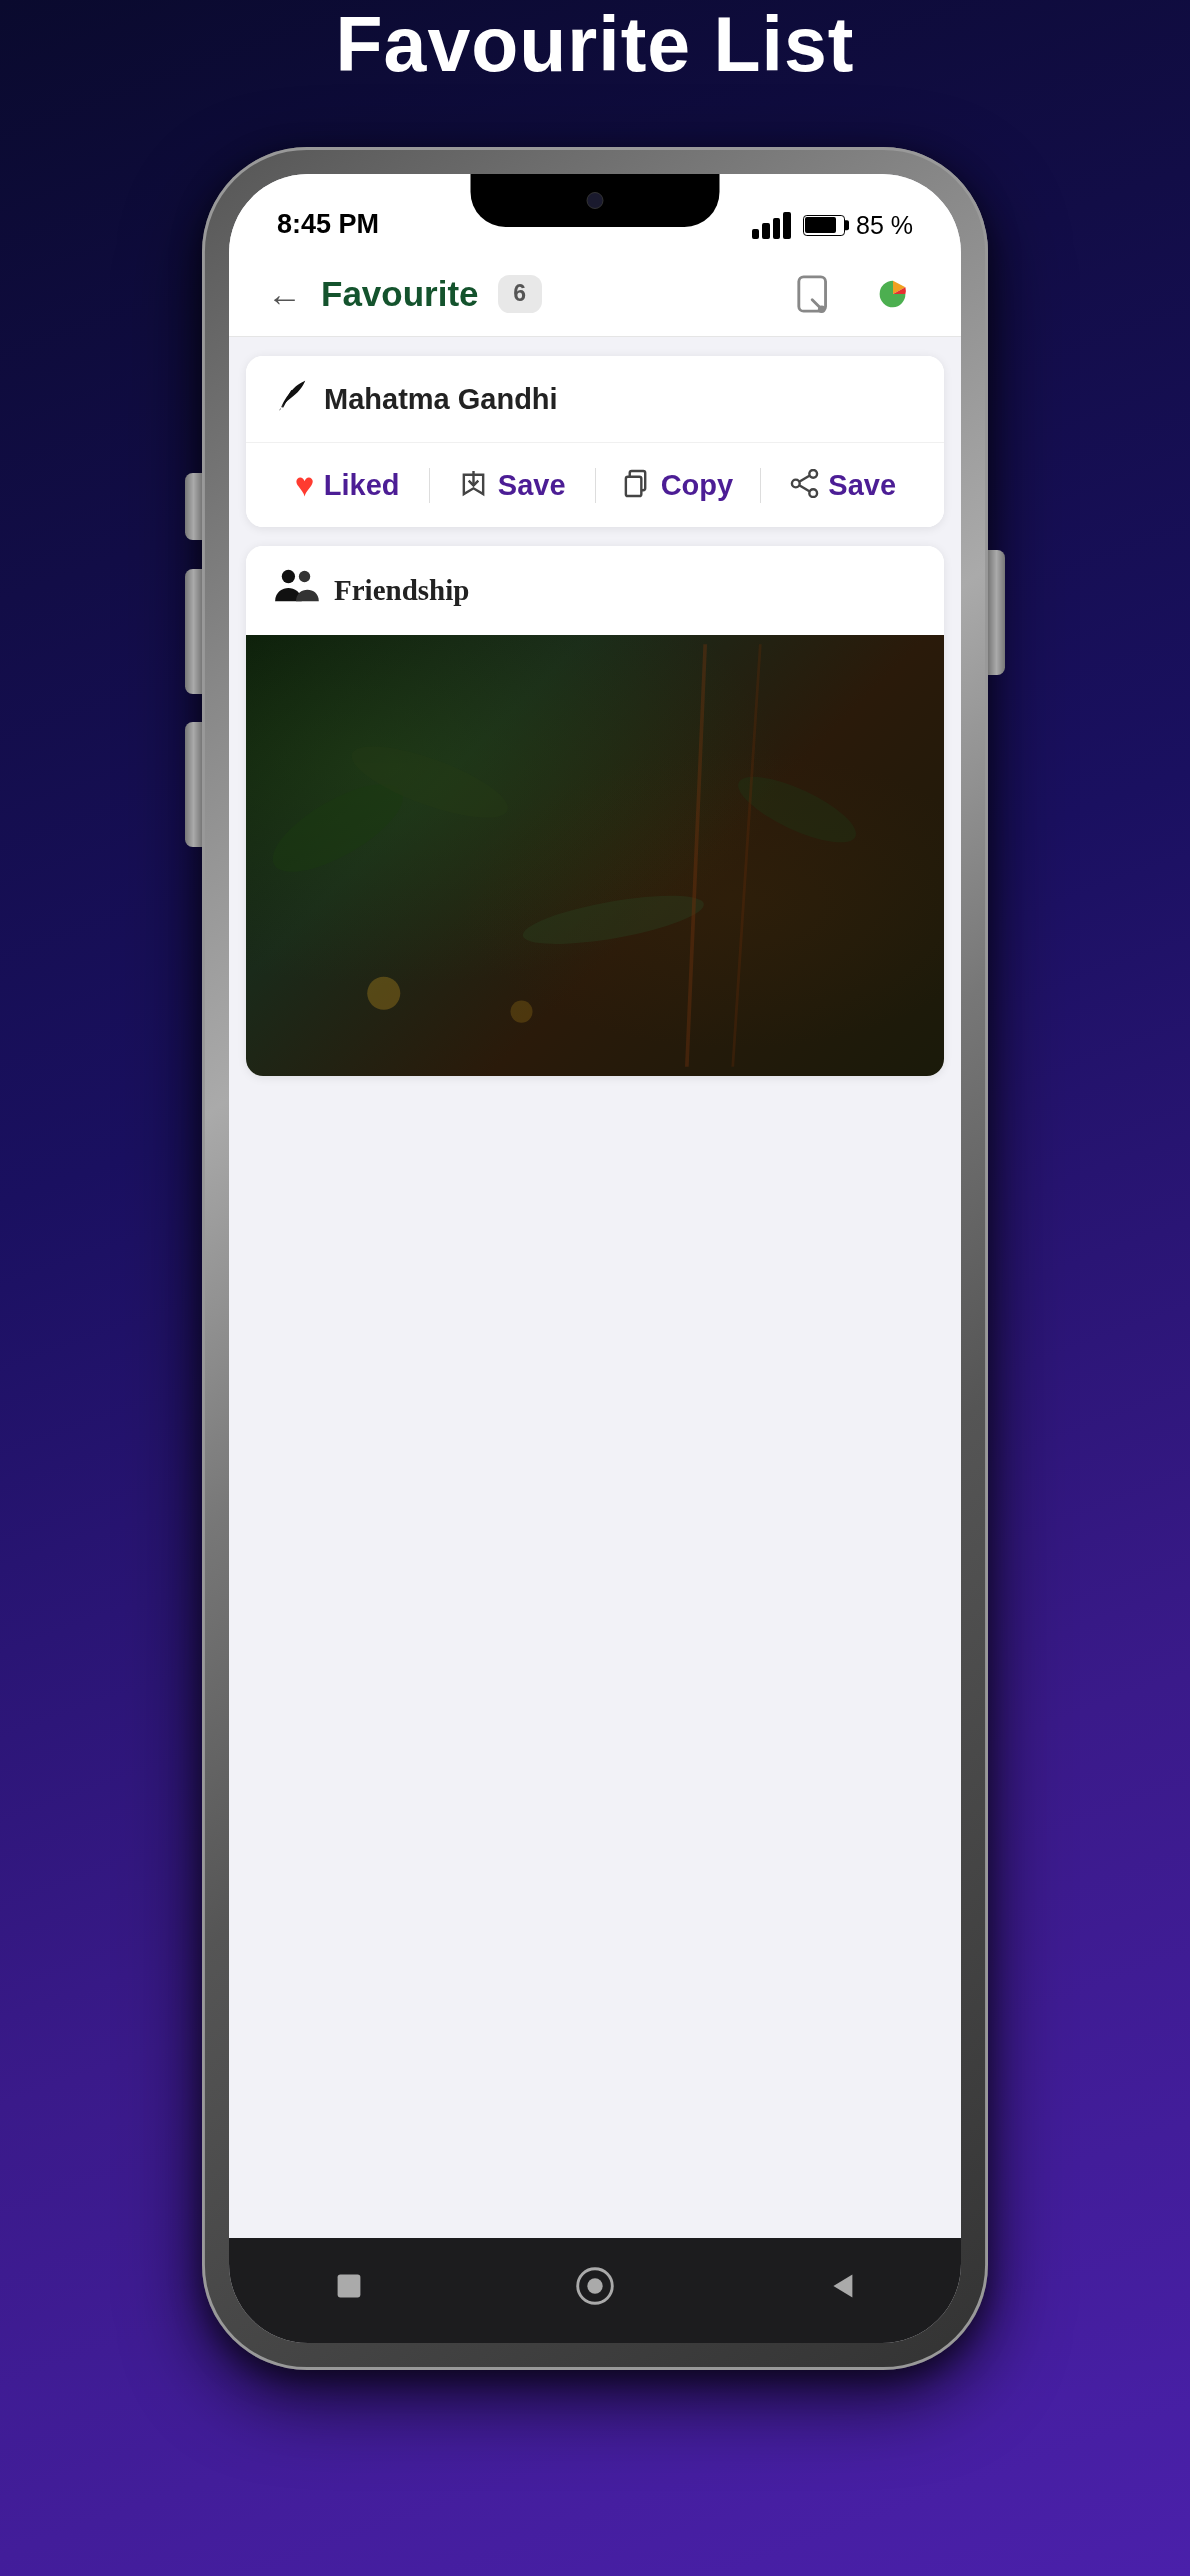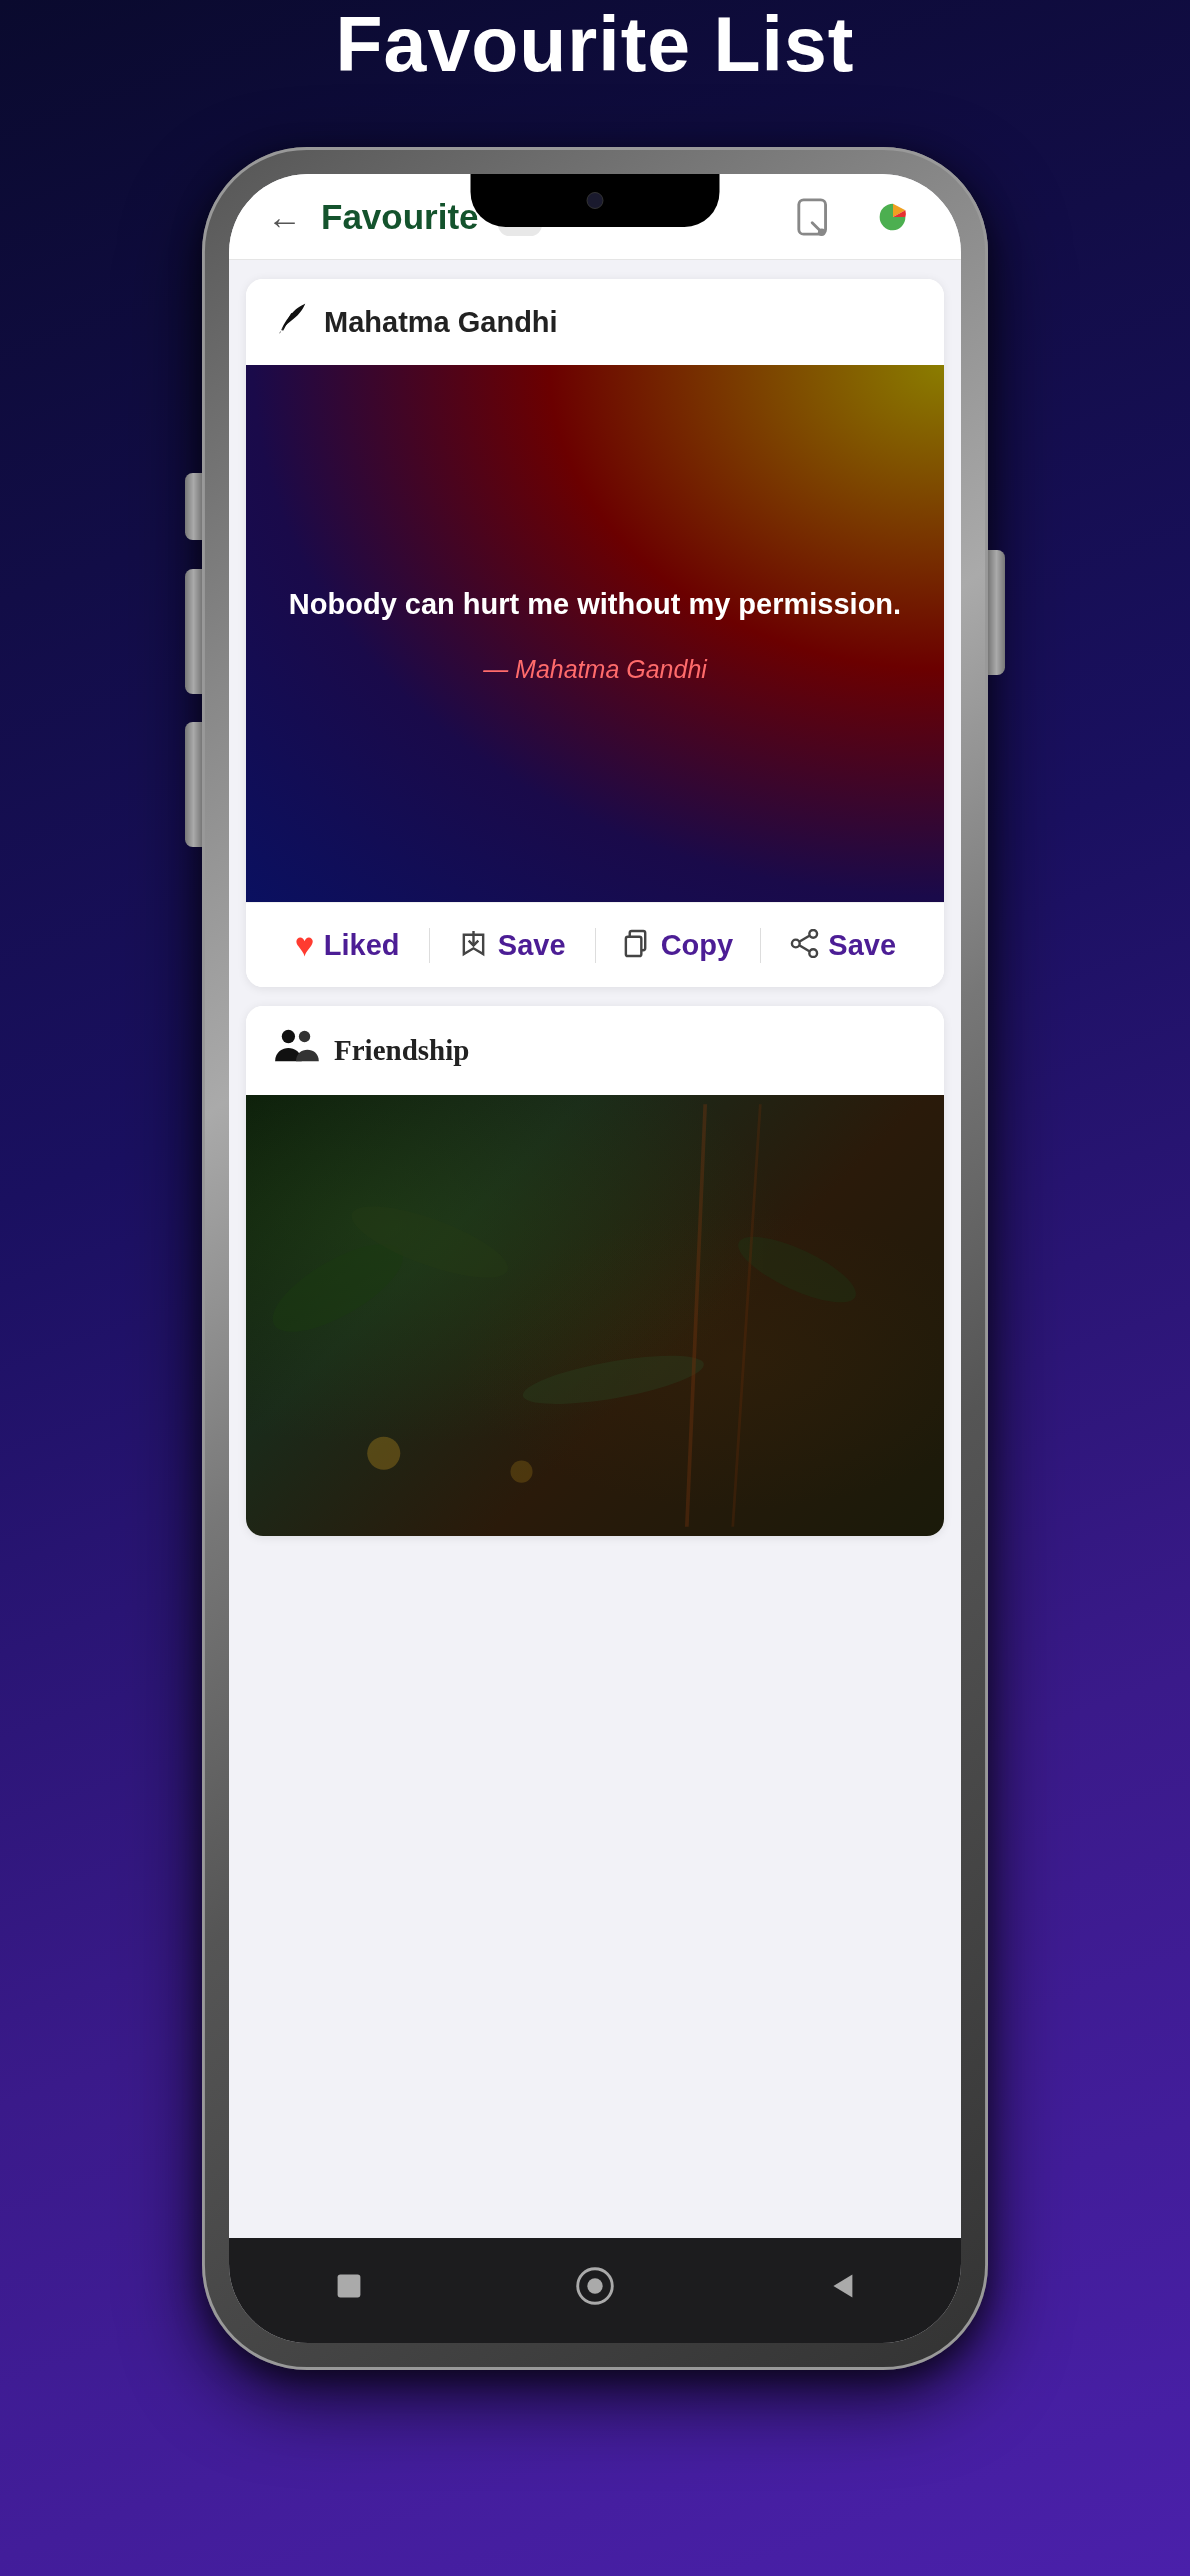--- a/index.html
+++ b/index.html
@@ -420,20 +420,35 @@
 <div class="phone-frame">
   <div class="side-btn-left-1"></div>
   <div class="side-btn-left-2"></div>
   <div class="side-btn-left-3"></div>
 
   <div class="phone-inner">
     <div class="notch">
       <div class="notch-dot"></div>
     </div>
 
+    <div class="status-bar">
+      <span class="status-time">8:45 PM</span>
+      <div class="status-right">
+        <div class="signal-bars">
+          <div class="signal-bar" style="height:9.6px"></div>
+          <div class="signal-bar" style="height:15.3px"></div>
+          <div class="signal-bar" style="height:21px"></div>
+          <div class="signal-bar" style="height:27px"></div>
+        </div>
+        <div class="battery-icon">
+          <div class="battery-fill"></div>
+        </div>
+        <span class="battery">85 %</span>
+      </div>
+    </div>
 
     <div class="nav-bar">
       <span class="back-arrow">←</span>
       <span class="nav-title">Favourite</span>
       <div class="nav-badge">6</div>
       <div class="nav-spacer"></div>
       <div class="nav-icons">
         <div class="nav-icon-btn">
           <svg width="42" height="42" viewBox="0 0 44 44">
             <rect x="4" y="4" width="28" height="36" rx="5" fill="none" stroke="#888" stroke-width="3"></rect>
@@ -457,27 +472,20 @@
         <div class="card-header">
           <span class="feather-icon">
             <svg width="36" height="36" viewBox="0 0 38 38">
               <path d="M8 34 C10 28 14 20 22 12 C28 6 34 4 34 4 C34 4 32 10 26 16 C20 22 12 26 6 36 Z" fill="#111"></path>
               <path d="M20 14 L10 32" stroke="#111" stroke-width="1.5" fill="none"></path>
             </svg>
           </span>
           <span class="author-name">Mahatma Gandhi</span>
         </div>
 
-        <div class="quote-image">
-          <div class="quote-gradient-bg"></div>
-          <div class="quote-text-overlay">
-            <span class="quote-main-text">Nobody can hurt me without my permission.</span>
-            <span class="quote-author-text">— Mahatma Gandhi</span>
-          </div>
-        </div>
 
         <div class="action-bar">
           <div class="action-btn">
             <span class="heart-icon">♥</span>
             <span class="action-label">Liked</span>
           </div>
           <div class="action-divider"></div>
           <div class="action-btn">
             <span>
               <svg width="29" height="29" viewBox="0 0 30 30">

